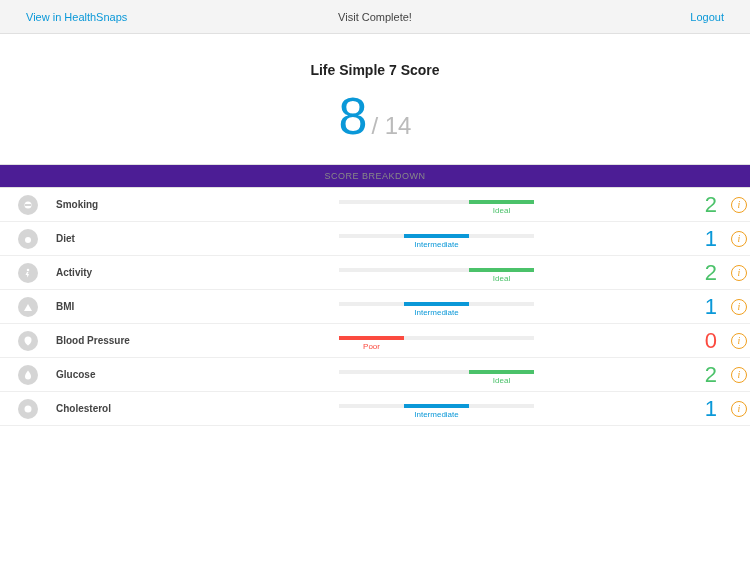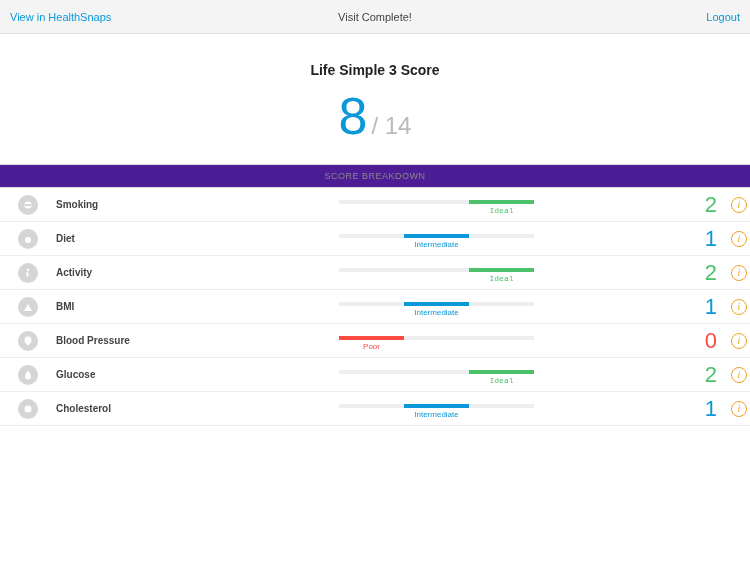--- a/index.html
+++ b/index.html
@@ -11,21 +11,21 @@
       overflow: hidden;
       color: #333;
     }
     .header {
       height: 34px;
       background: #f4f4f4;
       border-bottom: 1px solid #e0e0e0;
       display: flex;
       align-items: center;
       justify-content: space-between;
-      padding: 0 10px;
+      padding: 0 26px;
       font-size: 11px;
     }
     .header .left-link { color: #0a98d8; cursor: pointer; }
     .header .center-title { color: #444; font-weight: 400; position: absolute; left: 50%; transform: translateX(-50%); }
     .header .right-link { color: #0a98d8; cursor: pointer; }
 
     .score-section {
       text-align: center;
       padding: 28px 0 22px;
     }
@@ -109,21 +109,21 @@
     .seg.ideal-active { background: #4bc26a; }
     .bar-label {
       font-size: 8px;
       margin-top: 2px;
       width: 195px;
       display: flex;
     }
     .bar-label span { flex: 1; text-align: center; }
     .lbl-poor { color: #fb4a3f; }
     .lbl-inter { color: #0a98d8; }
-    .lbl-ideal { color: #4bc26a; font-family: Liberation Mono, monospace; }
+    .lbl-ideal { color: #4bc26a; }
 
     .metric-value {
       font-size: 22px;
       font-weight: 300;
       width: 40px;
       text-align: right;
       margin-right: 14px;
     }
     .val-ideal { color: #4bc26a; }
     .val-inter { color: #0a98d8; }
@@ -147,21 +147,21 @@
 </head>
 <body>
 
 <div class="header">
   <span class="left-link">View in HealthSnaps</span>
   <span class="center-title">Visit Complete!</span>
   <span class="right-link">Logout</span>
 </div>
 
 <div class="score-section">
-  <div class="score-title">Life Simple 3 Score</div>
+  <div class="score-title">Life Simple 7 Score</div>
   <div class="score-display">
     <span class="score-big">8</span>
     <span class="score-max"> / 14</span>
   </div>
 </div>
 
 <div class="breakdown-header">SCORE BREAKDOWN</div>
 
 <div id="metrics">
     <div class="metric-row">

